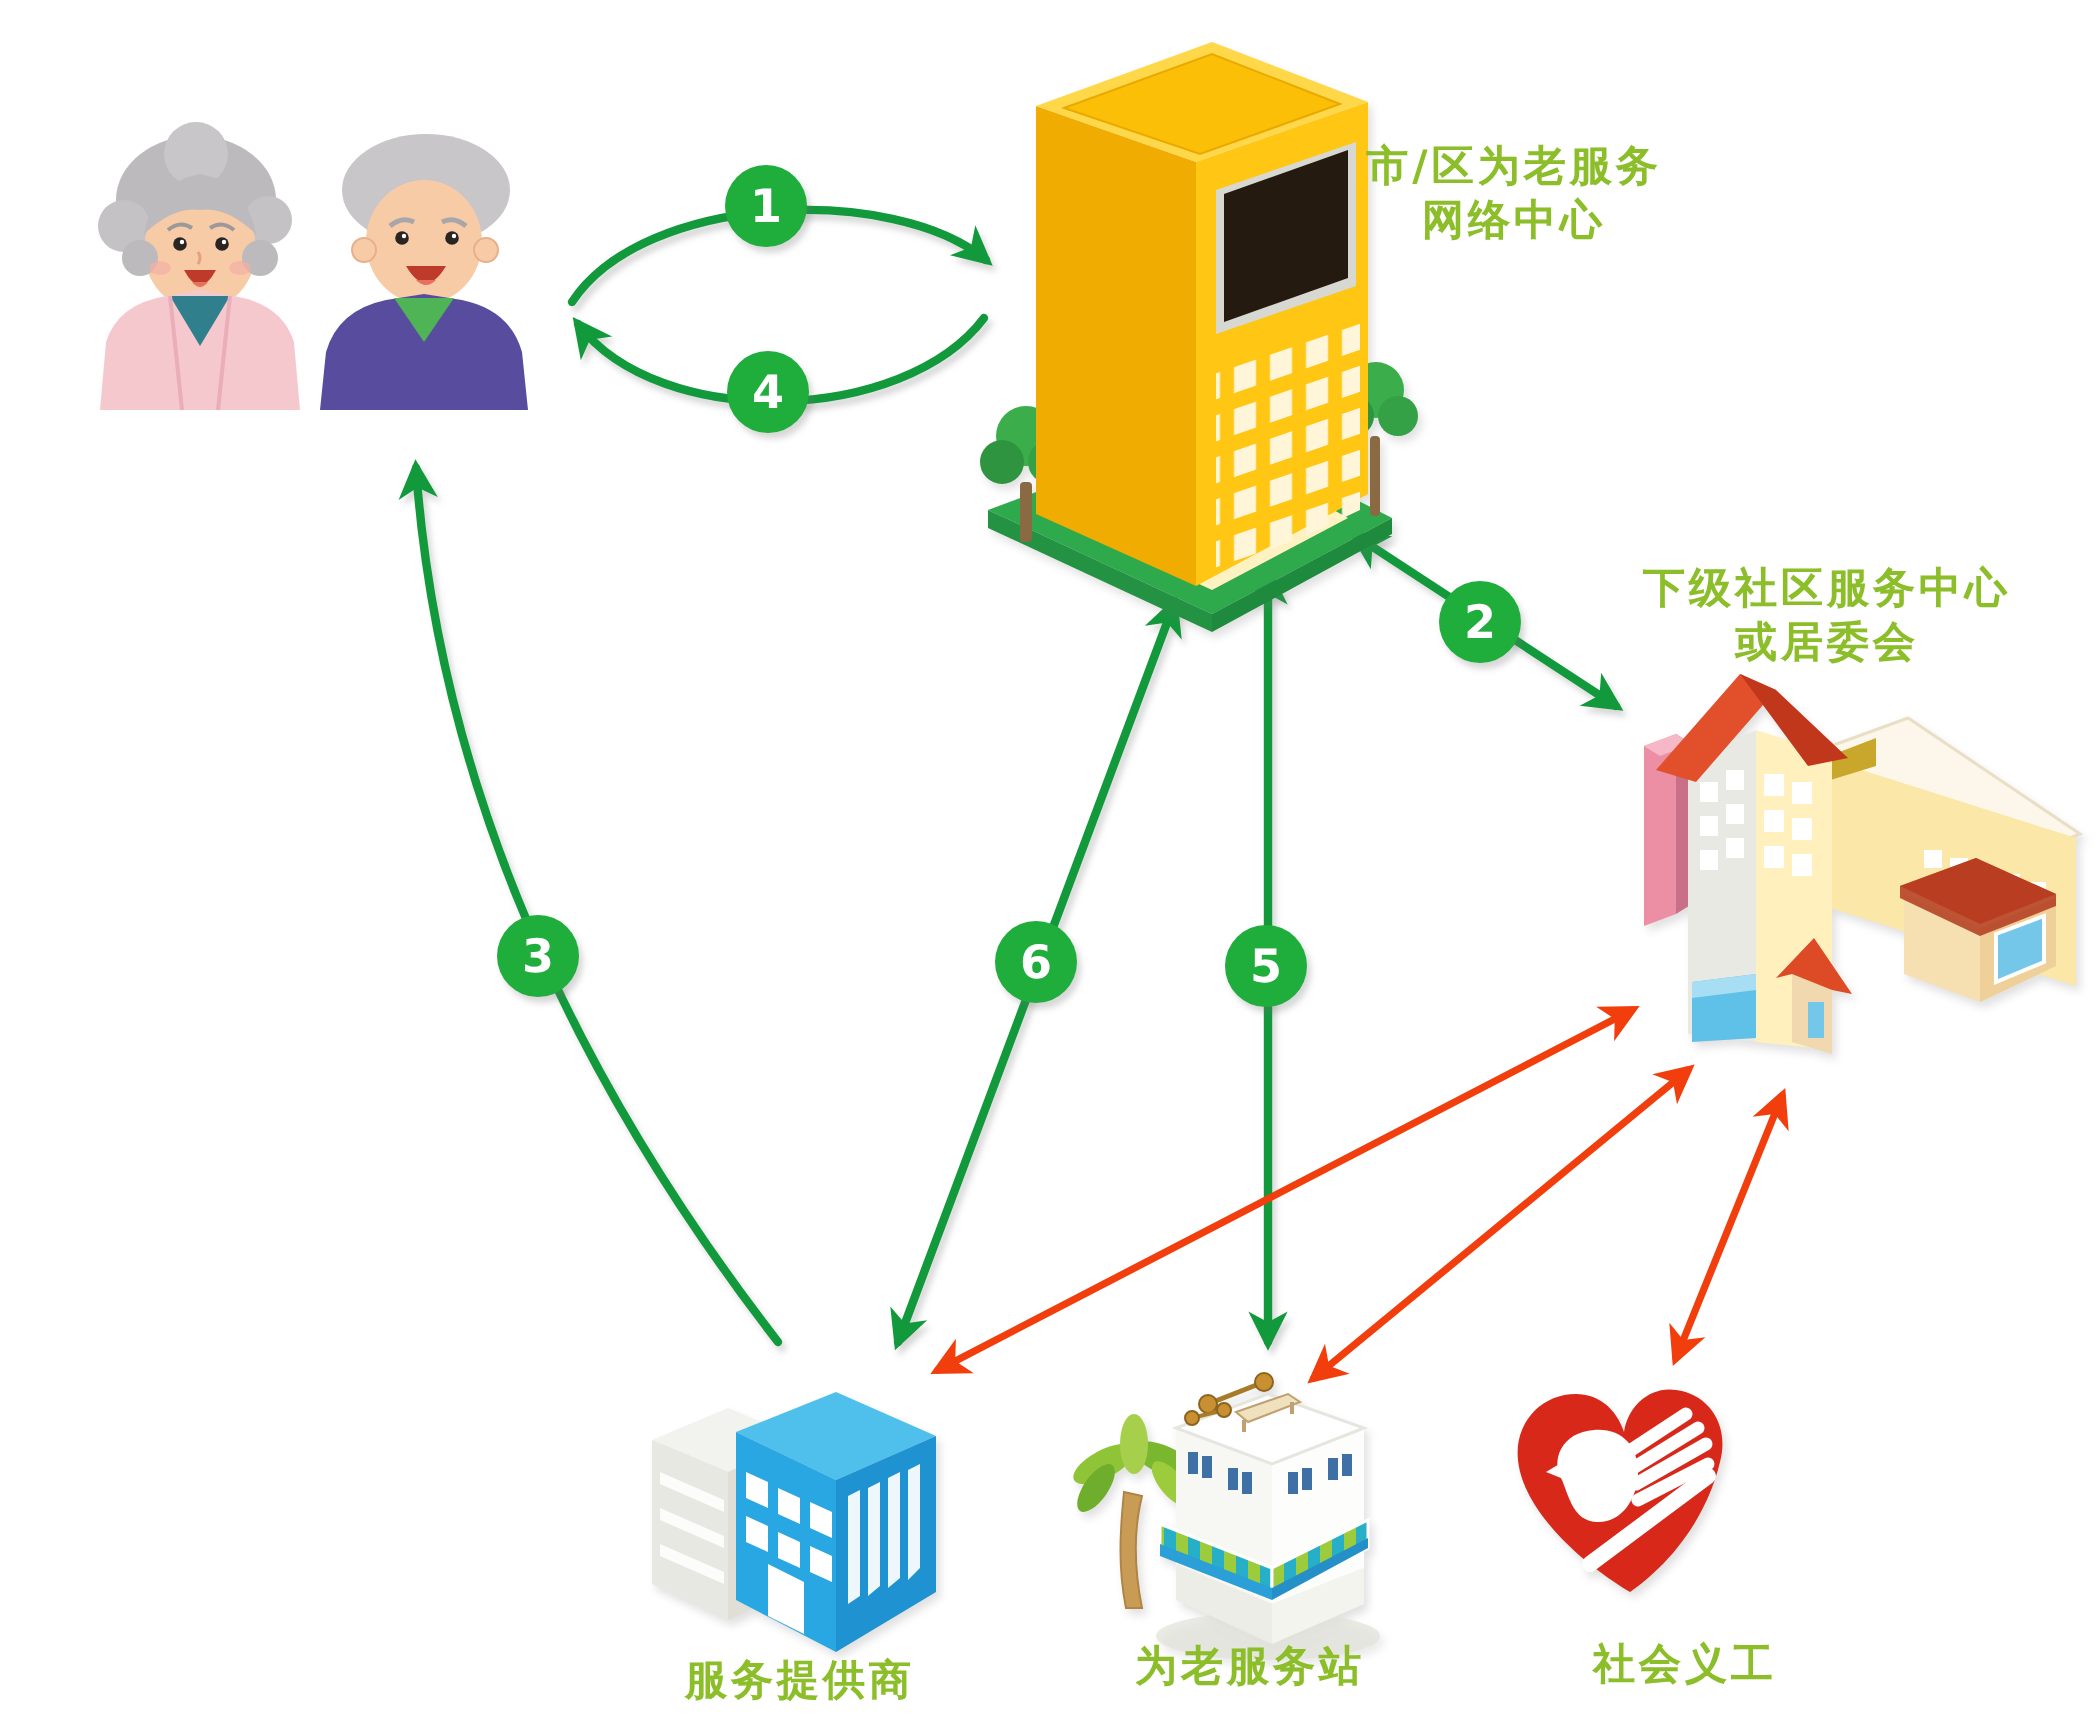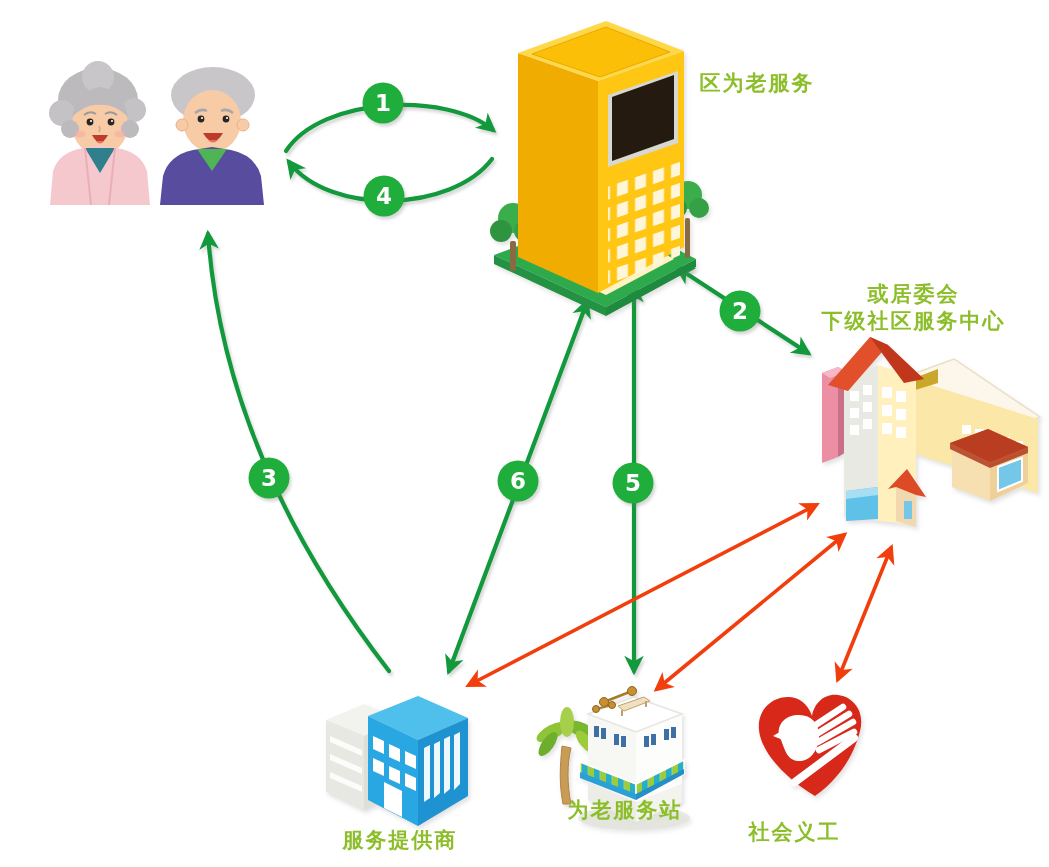--- a/index.html
+++ b/index.html
@@ -294,22 +294,23 @@
       <path d="M65,52 L100,32" stroke="#FFFFFF" stroke-width="6.5" stroke-linecap="round" fill="none"></path>
       <path d="M66,60 L101,42" stroke="#FFFFFF" stroke-width="6.5" stroke-linecap="round" fill="none"></path>
       <path d="M42,92 L101,48" stroke="#FFFFFF" stroke-width="8" stroke-linecap="round" fill="none"></path>
     </g>
   </g>
 </svg>
 
   <div class="lbl" style="left:55px;top:212px;width:230px">
   </div>
   <div class="lbl" style="left:672px;top:70px;width:170px">
-    <div>区为老服务</div>
+    <div>市/区为老服务</div>
+    <div>网络中心</div>
   </div>
   <div class="lbl" style="left:806px;top:281px;width:215px">
+    <div>下级社区服务中心</div>
     <div>或居委会</div>
-    <div>下级社区服务中心</div>
   </div>
   <div class="lbl" style="left:295px;top:827px;width:210px">服务提供商</div>
-  <div class="lbl" style="left:520px;top:797px;width:210px">为老服务站</div>
-  <div class="lbl" style="left:692px;top:819px;width:205px">社会义工</div>
+  <div class="lbl" style="left:520px;top:820px;width:210px">为老服务站</div>
+  <div class="lbl" style="left:740px;top:819px;width:205px">社会义工</div>
 </div>
 
 </body></html>

